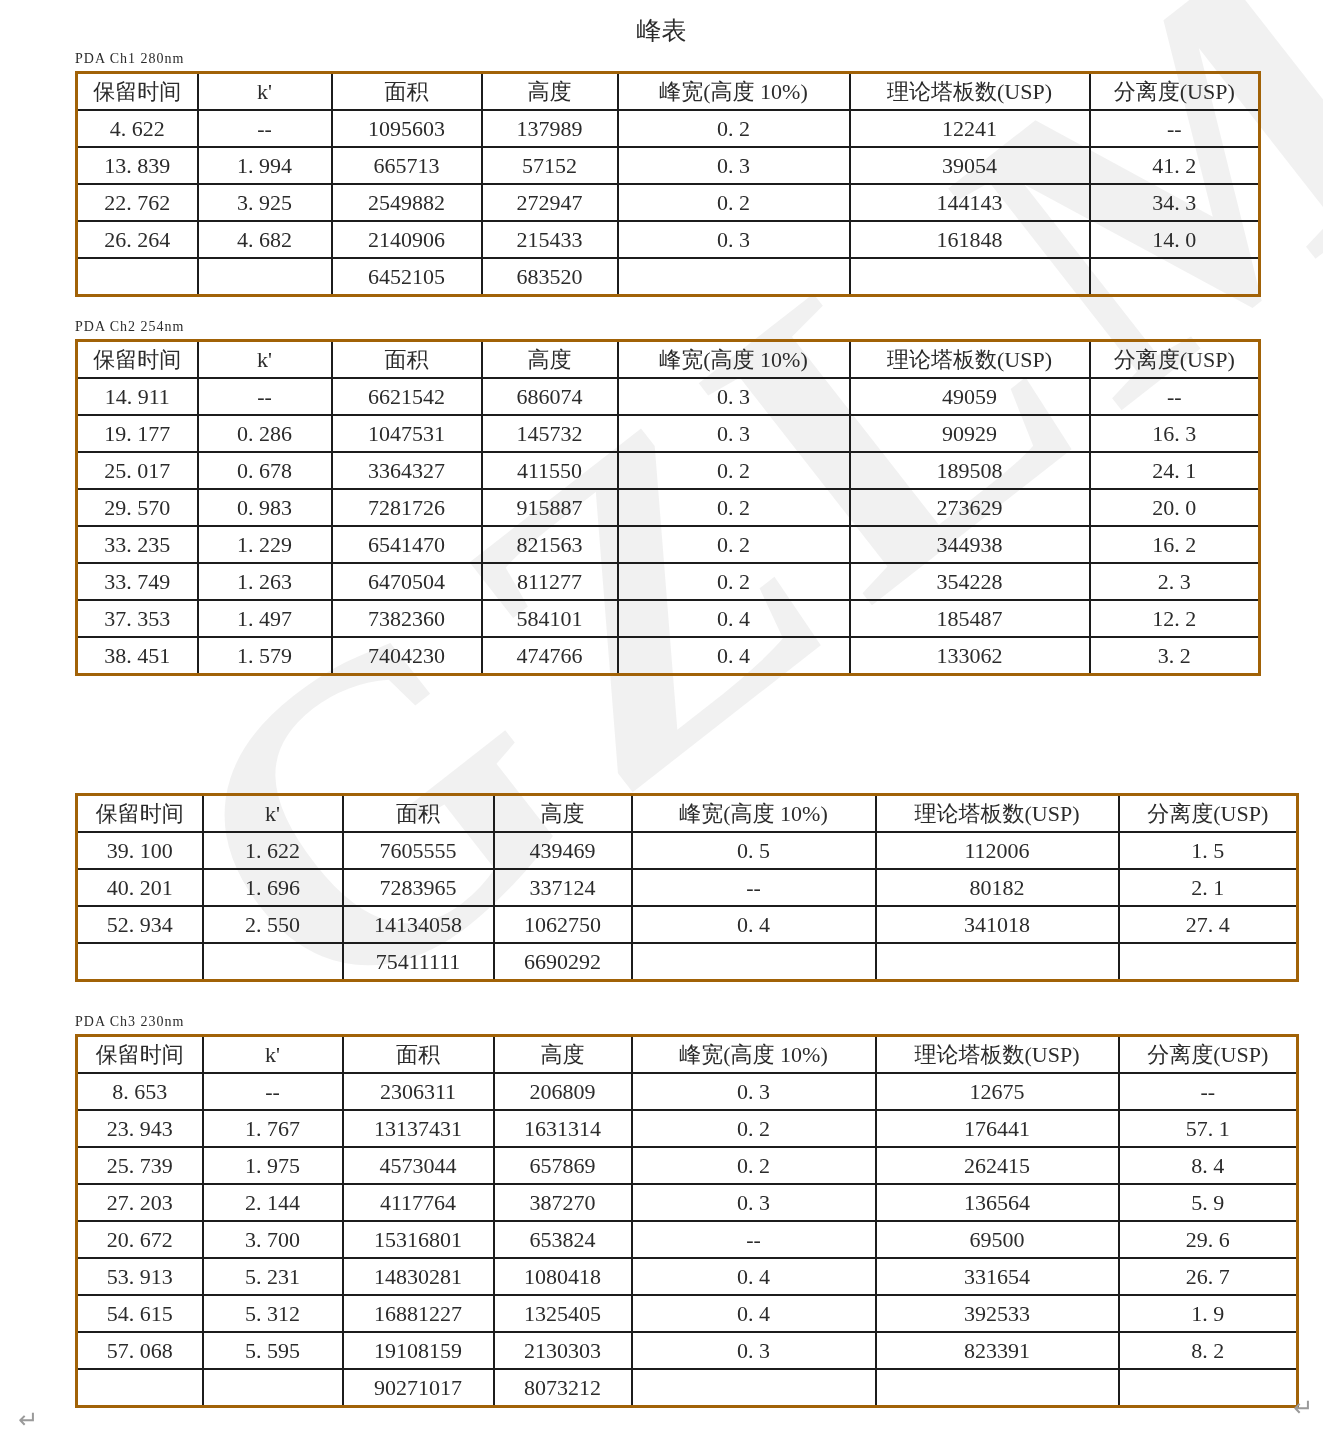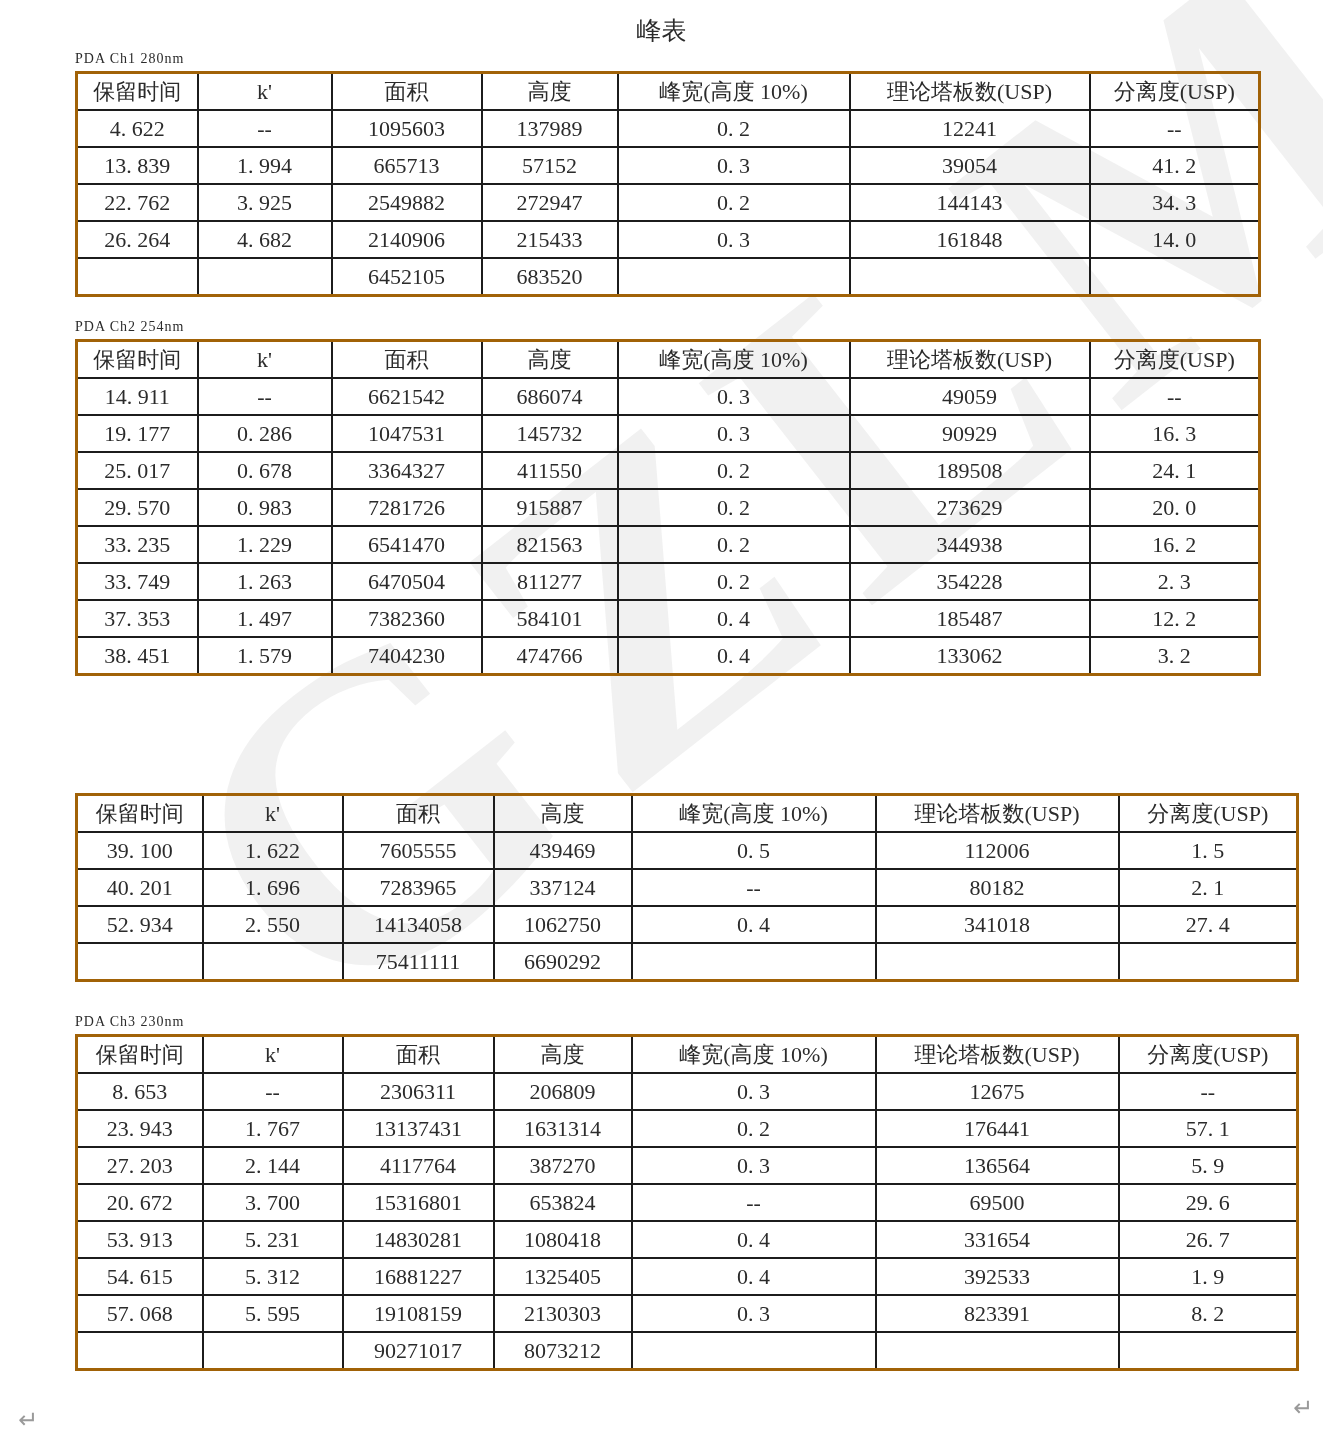--- a/index.html
+++ b/index.html
@@ -362,20 +362,29 @@
           <tr>
             <td>23. 943</td>
             <td>1. 767</td>
             <td>13137431</td>
             <td>1631314</td>
             <td>0. 2</td>
             <td>176441</td>
             <td>57. 1</td>
           </tr>
           <tr>
+            <td>25. 739</td>
+            <td>1. 975</td>
+            <td>4573044</td>
+            <td>657869</td>
+            <td>0. 2</td>
+            <td>262415</td>
+            <td>8. 4</td>
+          </tr>
+          <tr>
             <td>27. 203</td>
             <td>2. 144</td>
             <td>4117764</td>
             <td>387270</td>
             <td>0. 3</td>
             <td>136564</td>
             <td>5. 9</td>
           </tr>
           <tr>
             <td>20. 672</td>

